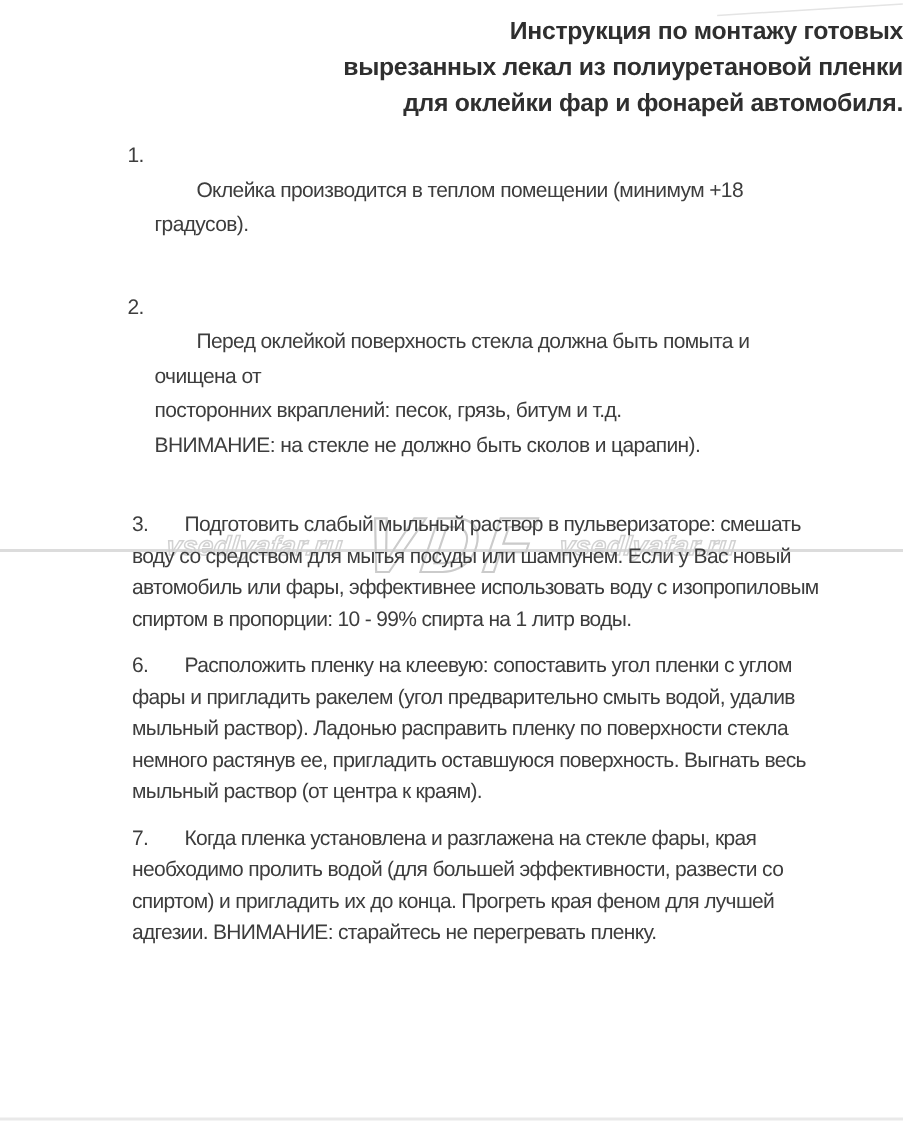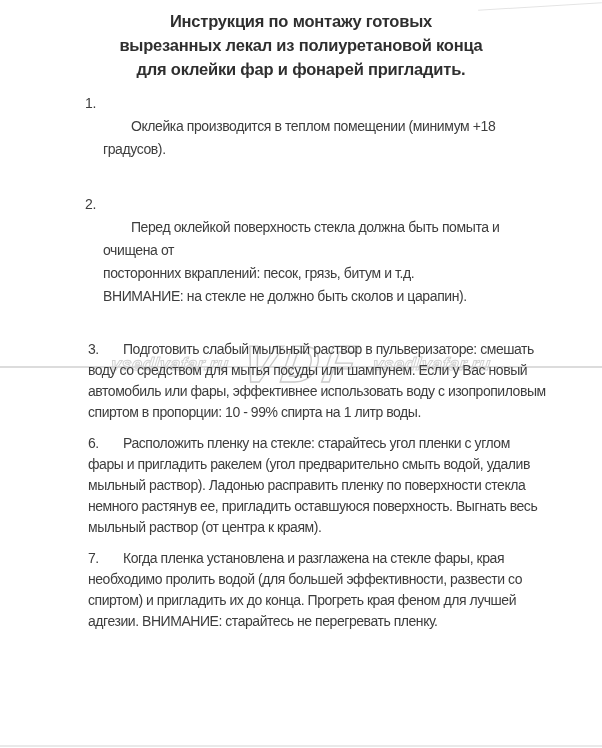--- a/index.html
+++ b/index.html
@@ -48,21 +48,21 @@
 
   
   .content{position:relative;z-index:1;}
   .doc-title{
     padding-top:9px;
     text-align:center;
     font-weight:bold;
     font-size:16.5px;line-height:24px;
     color:#2f2f2f;letter-spacing:-0.2px;
   }
-  .doc-title div{white-space:nowrap;}
+  .doc-title div{white-space:nowrap;text-align:right;}
 
   .list-block{margin:11px 0 0 85px;width:470px;}
   .list-item{
     position:relative;padding-left:18px;
     font-size:14px;line-height:23px;letter-spacing:-0.4px;
     white-space:pre-wrap;
   }
   .list-item + .list-item{margin-top:9px;}
   .list-item .num{position:absolute;left:0;top:0;width:18px;}
 
@@ -85,41 +85,41 @@
   <div class="wm-row">
     <span class="wm-side">vsedlyafar.ru</span>
     <span class="wm-logo">VDF</span>
     <span class="wm-side">vsedlyafar.ru</span>
   </div>
 
   <div class="content">
 
     <div class="doc-title">
       <div>Инструкция по монтажу готовых</div>
-      <div>вырезанных лекал из полиуретановой конца</div>
-      <div>для оклейки фар и фонарей пригладить.</div>
+      <div>вырезанных лекал из полиуретановой пленки</div>
+      <div>для оклейки фар и фонарей автомобиля.</div>
     </div>
 
     <div class="list-block">
       <div class="list-item">
         <span class="num">1.</span><span class="ptext">Оклейка производится в теплом помещении (минимум +18 градусов).</span>
       </div>
       <div class="list-item">
         <span class="num">2.</span><span class="ptext">Перед оклейкой поверхность стекла должна быть помыта и очищена от
 посторонних вкраплений: песок, грязь, битум и т.д.
 ВНИМАНИЕ: на стекле не должно быть сколов и царапин).</span>
       </div>
     </div>
 
     <div class="para-block">
       <p class="para"><span class="num">3.</span><span class="ptext">Подготовить слабый мыльный раствор в пульверизаторе: смешать
 воду со средством для мытья посуды или шампунем. Если у Вас новый
 автомобиль или фары, эффективнее использовать воду с изопропиловым
 спиртом в пропорции: 10 - 99% спирта на 1 литр воды.</span></p>
-      <p class="para"><span class="num">6.</span><span class="ptext">Расположить пленку на стекле: старайтесь угол пленки с углом
+      <p class="para"><span class="num">6.</span><span class="ptext">Расположить пленку на клеевую: сопоставить угол пленки с углом
 фары и пригладить ракелем (угол предварительно смыть водой, удалив
 мыльный раствор). Ладонью расправить пленку по поверхности стекла
 немного растянув ее, пригладить оставшуюся поверхность. Выгнать весь
 мыльный раствор (от центра к краям).</span></p>
       <p class="para"><span class="num">7.</span><span class="ptext">Когда пленка установлена и разглажена на стекле фары, края
 необходимо пролить водой (для большей эффективности, развести со
 спиртом) и пригладить их до конца. Прогреть края феном для лучшей
 адгезии. ВНИМАНИЕ: старайтесь не перегревать пленку.</span></p>
     </div>
 

